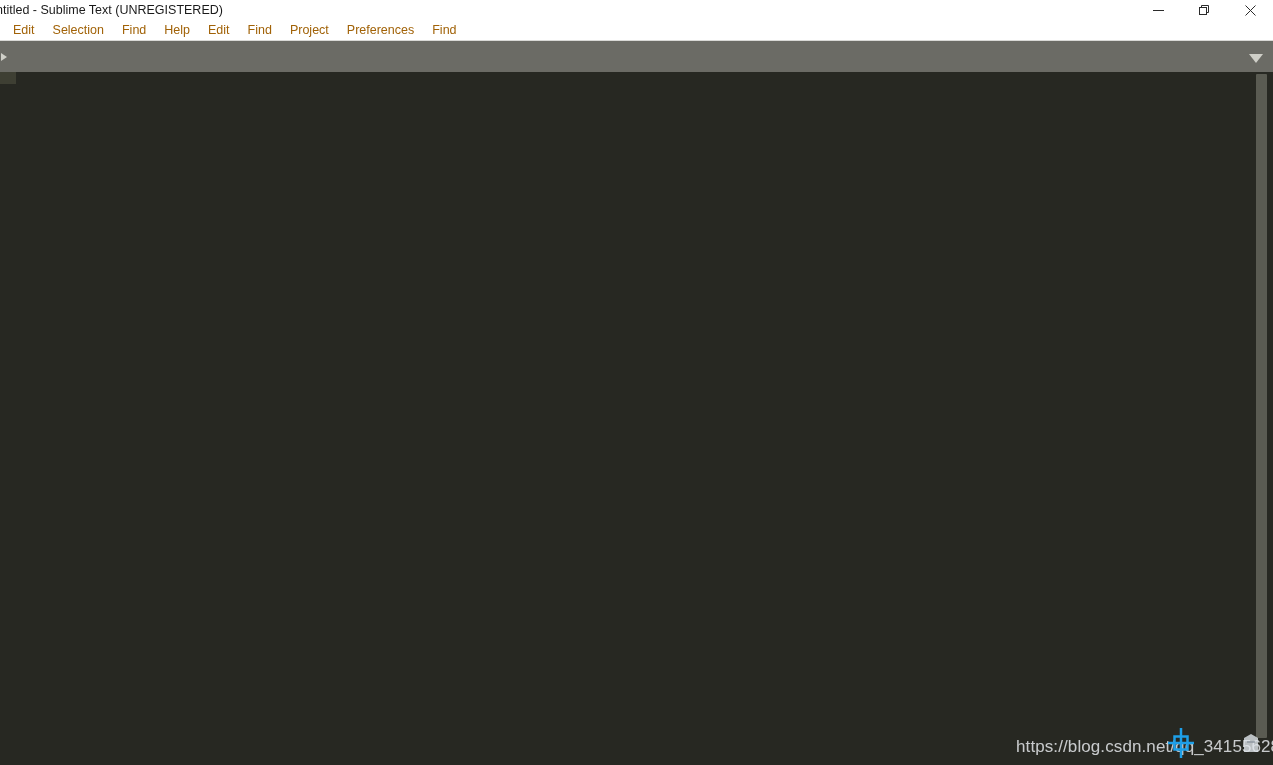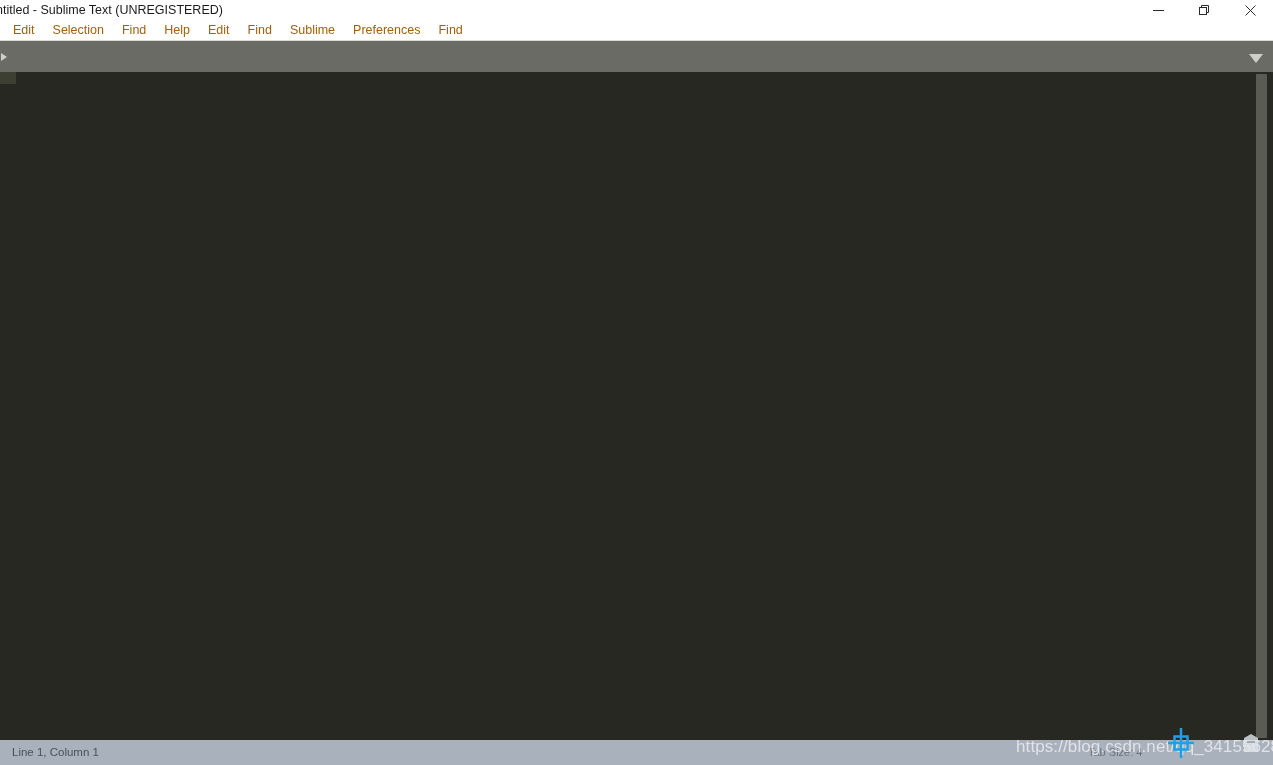--- a/index.html
+++ b/index.html
@@ -199,43 +199,39 @@
     </div>
   </div>
 
   <div class="menubar">
     <div class="menu-item">Edit</div>
     <div class="menu-item">Selection</div>
     <div class="menu-item">Find</div>
     <div class="menu-item">Help</div>
     <div class="menu-item">Edit</div>
     <div class="menu-item">Find</div>
-    <div class="menu-item">Sublime</div>
+    <div class="menu-item">Project</div>
     <div class="menu-item">Preferences</div>
     <div class="menu-item">Find</div>
   </div>
 
   <div class="tabbar">
     <svg class="tab-scroll-left" viewBox="0 0 8 10">
       <polygon points="1,1 7,5 1,9" fill="#cfcfc8"></polygon>
     </svg>
     <svg class="tab-dropdown" viewBox="0 0 14 9">
       <polygon points="0,0 14,0 7,9" fill="#cfcfc8"></polygon>
     </svg>
   </div>
 
   <div class="editor">
     <div class="editor-marker"></div>
     <div class="vscrollbar"></div>
   </div>
 
-  <div class="statusbar">
-    <div class="status-left">Line 1, Column 1</div>
-    <div class="status-tabsize">Tab Size: 4</div>
-  </div>
 
   <div class="watermark">https://blog.csdn.net/qq_34155628</div>
   <svg class="wm-cursor" viewBox="0 0 30 30">
     <line x1="15" y1="0" x2="15" y2="30" stroke="#1e9fe8" stroke-width="2.5"></line>
     <line x1="2" y1="15" x2="28" y2="15" stroke="#1e9fe8" stroke-width="2.5"></line>
     <rect x="8.5" y="8.5" width="13" height="13" fill="none" stroke="#1e9fe8" stroke-width="2.5"></rect>
   </svg>
   <svg class="wm-badge" viewBox="0 0 22 24">
     <path d="M4 6 L11 2 L18 6 L18 20 L4 20 Z" fill="rgba(225,230,236,0.80)"></path>
     <rect x="7" y="9" width="8" height="2" fill="rgba(140,148,158,0.7)"></rect>

